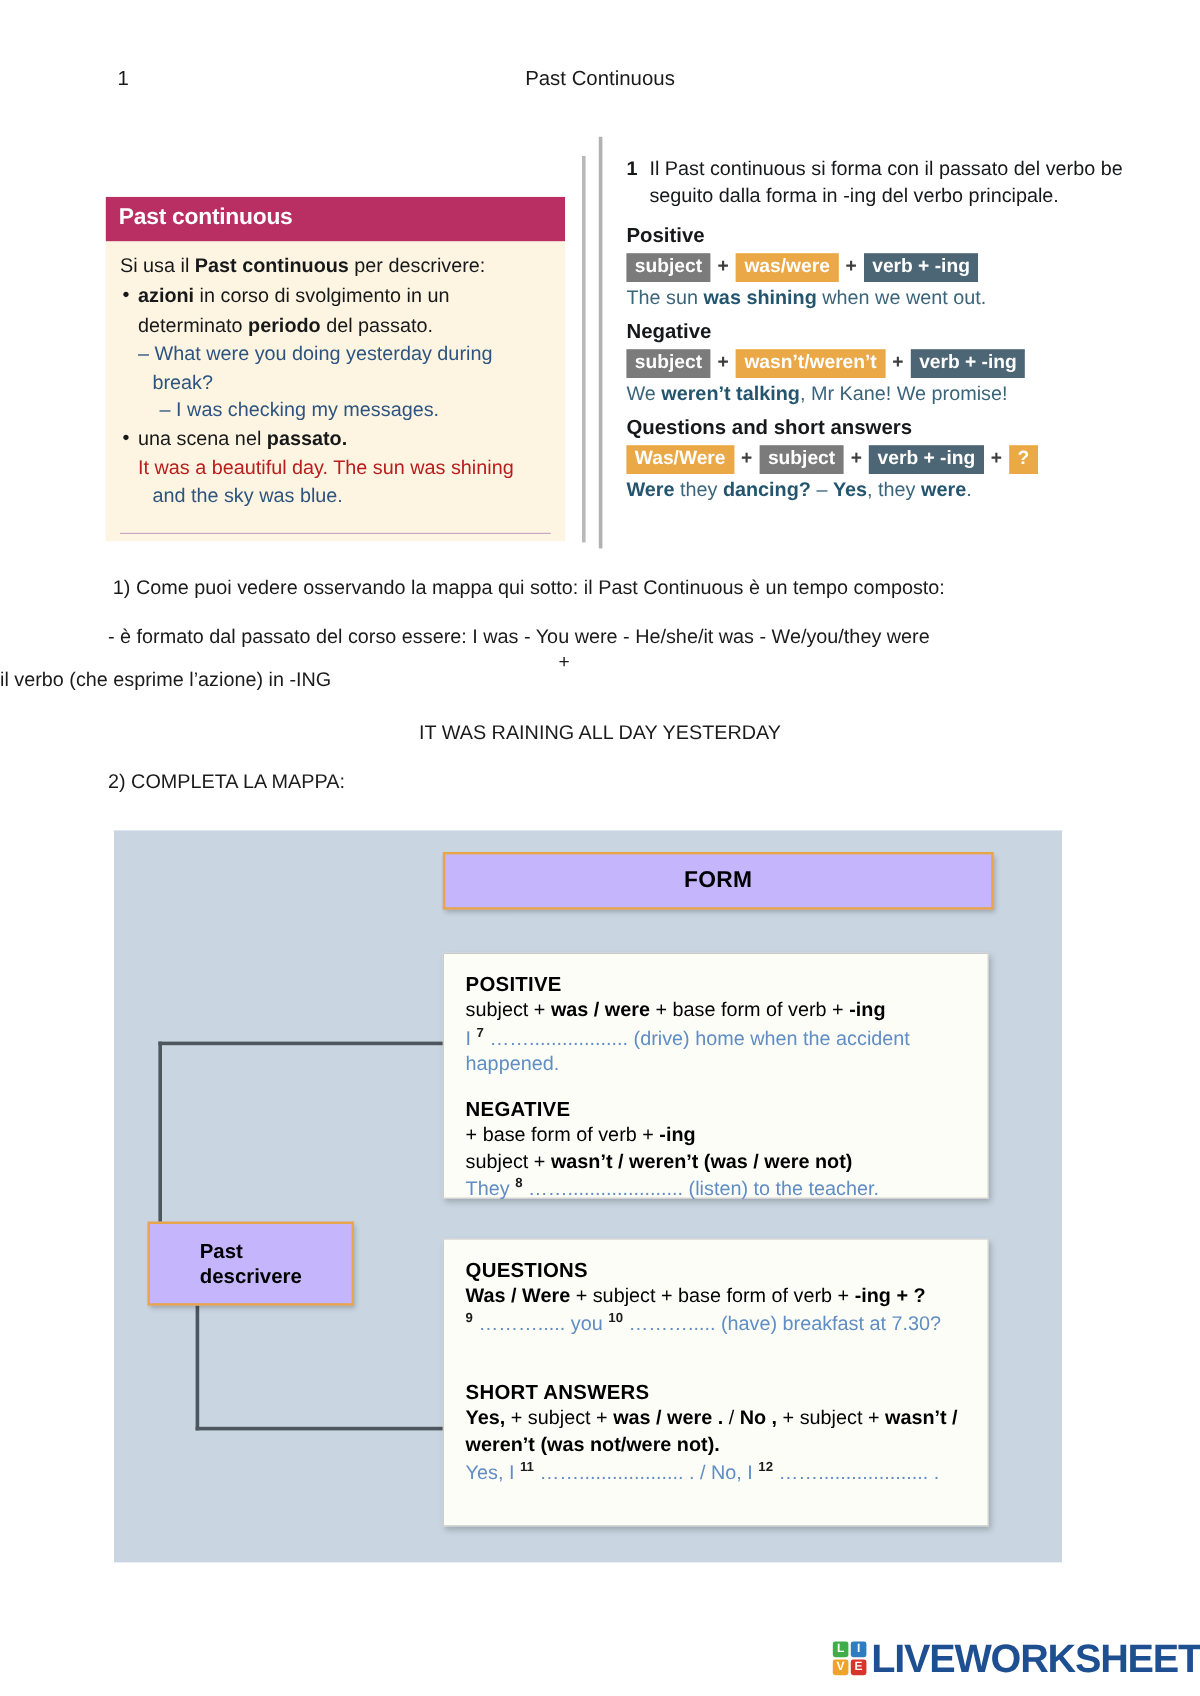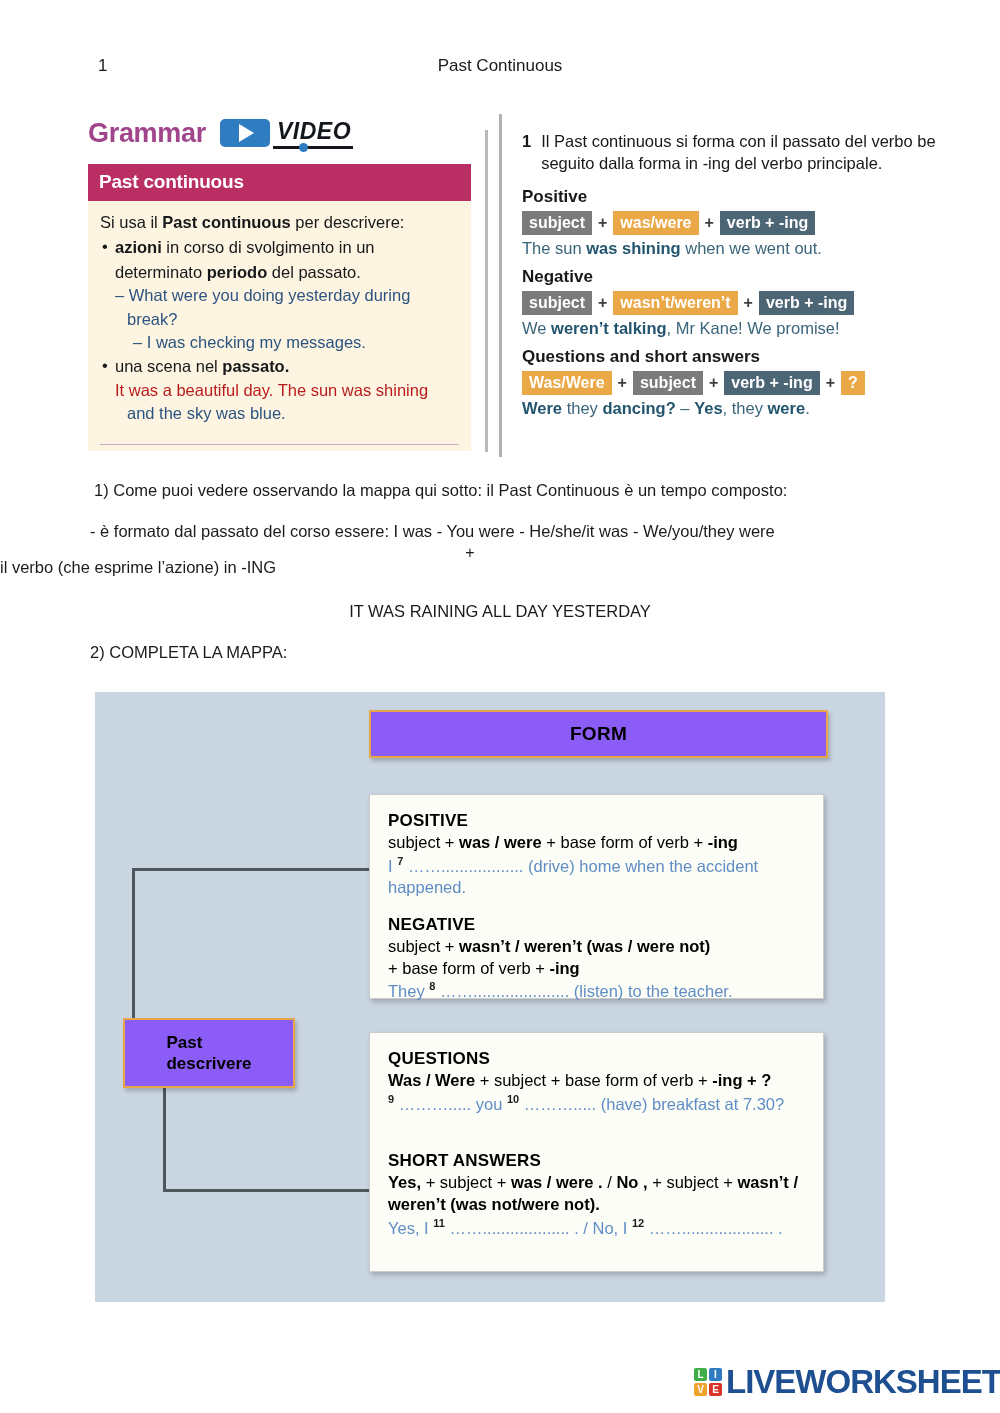--- a/index.html
+++ b/index.html
@@ -112,21 +112,21 @@
   .verbline{position:absolute;left:0;top:558px;width:1000px;text-align:left;font-size:16.5px;}
   .raining{position:absolute;left:0;top:602px;width:1000px;text-align:center;font-size:16.5px;}
   .q2{position:absolute;left:90px;top:643px;font-size:16.5px;}
 
   
   .map{
     position:absolute;left:95px;top:692px;width:790px;height:610px;
     background:#c9d6e2;
   }
   .node{
-    position:absolute;background:#8b5cf6;border:2px solid #e8a64a;
+    position:absolute;background:#c4b5fd;border:2px solid #e8a64a;
     box-shadow:2px 3px 4px rgba(0,0,0,.22);
     display:flex;align-items:center;justify-content:center;
     font-weight:bold;
   }
   .node-form{left:274px;top:18px;width:455px;height:44px;font-size:19px;letter-spacing:.3px;}
   .node-pc{
     left:28px;top:326px;width:168px;height:66px;font-size:17px;line-height:1.25;
   }
   .wbox{
     position:absolute;background:#fdfdf8;border:1px solid #cbcbcb;
@@ -163,32 +163,20 @@
 </head>
 <body>
 
 <div class="page-header">
   <div class="page-number">1</div>
   <div class="page-title">Past Continuous</div>
 </div>
 
 <div class="grammar-clip">
 
-  <div class="gram-head">
-    <span class="gram-word">Grammar</span>
-    <span class="video-badge">
-      <span class="video-play">
-          <span class="tri"></span>
-        </span>
-      <span class="video-text">
-        <span>VIDEO</span>
-        <span class="ul"></span><span class="dot"></span>
-      </span>
-    </span>
-  </div>
 
   <div class="gram-card">
     <div class="gram-bar">Past continuous</div>
     <div class="gram-body">
       <div class="gram-line">
         <span>Si usa il </span><span class="b">Past continuous</span><span> per descrivere:</span>
       </div>
       <div class="gram-li">
         <span class="b">azioni</span><span> in corso di svolgimento in un</span>
       </div>
@@ -286,24 +274,24 @@
       <span>subject + </span><span class="b">was / were</span><span> + base form of verb + </span><span class="b">-ing</span>
     </div>
     <div class="w-e">
       <span>I </span><sup>7</sup><span> …….................. </span><span>(drive) home when the accident happened.</span>
     </div>
 
     <div class="w-gap"></div>
 
     <div class="w-h">NEGATIVE</div>
     <div class="w-f">
+      <span>+ base form of verb + </span><span class="b">-ing</span>
+    </div>
+    <div class="w-f">
       <span>subject + </span><span class="b">wasn’t / weren’t (was / were not)</span>
-    </div>
-    <div class="w-f">
-      <span>+ base form of verb + </span><span class="b">-ing</span>
     </div>
     <div class="w-e">
       <span>They </span><sup>8</sup><span> ……..................... </span><span>(listen) to the teacher.</span>
     </div>
   </div>
 
   <div class="wbox wbox-2">
     <div class="w-h">QUESTIONS</div>
     <div class="w-f">
       <span class="b">Was / Were</span><span> + subject + base form of verb + </span><span class="b">-ing</span><span class="b"> + ?</span>

